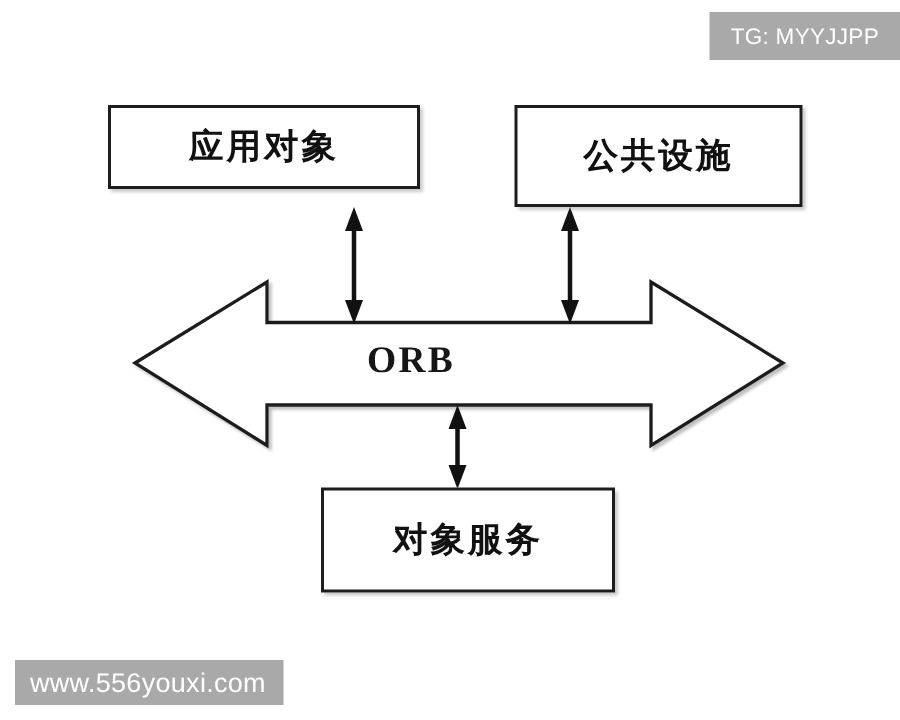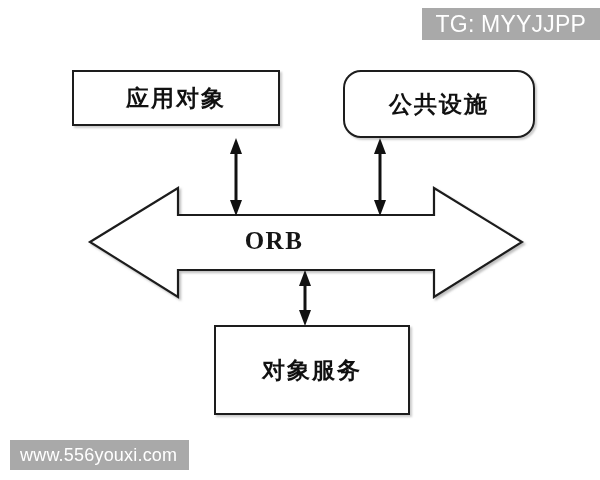--- a/index.html
+++ b/index.html
@@ -29,21 +29,21 @@
     display: flex;
     align-items: center;
     white-space: nowrap;
     letter-spacing: 0.2px;
   }
   #tg-banner {
     right: 0px;
     top: 8px;
     height: 32px;
     padding: 0 14px 0 14px;
-    font-size: 23px;
+    font-size: 15px;
   }
   #site-banner {
     left: 10px;
     top: 440px;
     height: 30px;
     padding: 0 12px 0 10px;
     font-size: 18px;
   }
 
   
@@ -60,22 +60,22 @@
   .node-label {
     font-family: "DejaVu Sans", "Liberation Sans", sans-serif;
     font-size: 23px;
     font-weight: 700;
     color: #111111;
     letter-spacing: 2px;
     line-height: 1;
   }
 
   #box-app      { left: 72px;  top: 70px;  width: 208px; height: 56px; }
-  #box-facility { left: 343px; top: 70px;  width: 192px; height: 68px; border-radius: 18px; }
-  #box-service  { left: 214px; top: 325px; width: 196px; height: 90px; }
+  #box-facility { left: 343px; top: 70px;  width: 192px; height: 68px; }
+  #box-service  { left: 214px; top: 325px; width: 196px; height: 70px; }
 
   
   #vector-layer {
     position: absolute;
     left: 0;
     top: 0;
     width: 600px;
     height: 480px;
   }
   .orb-label {

